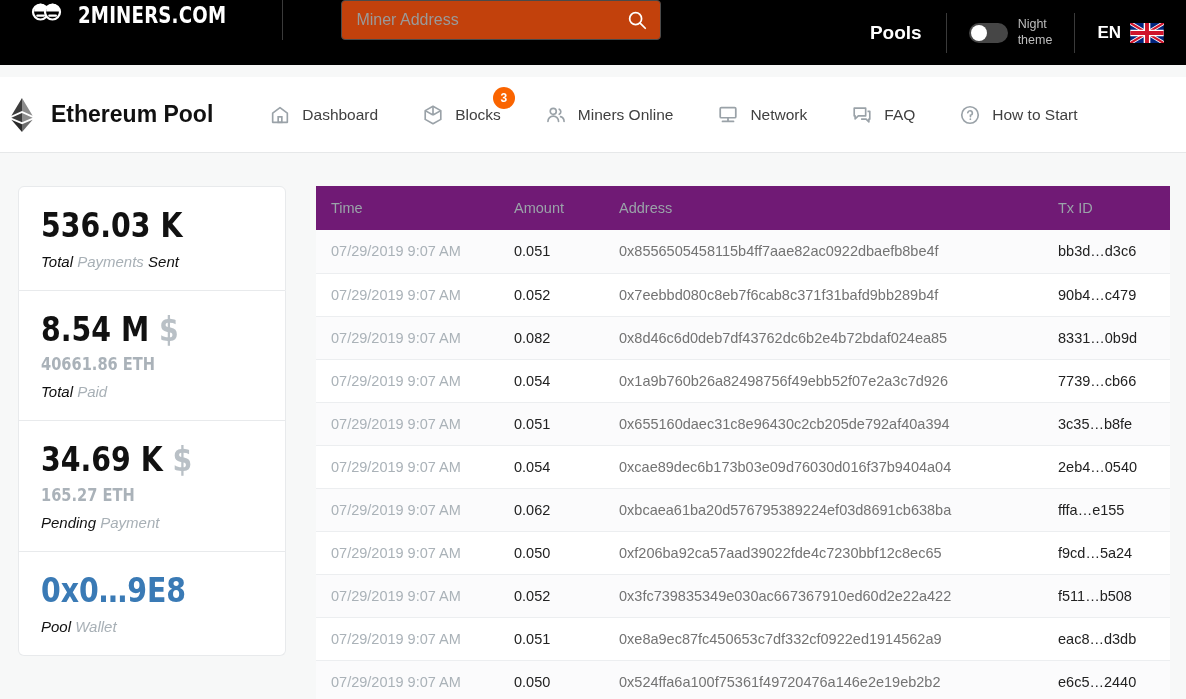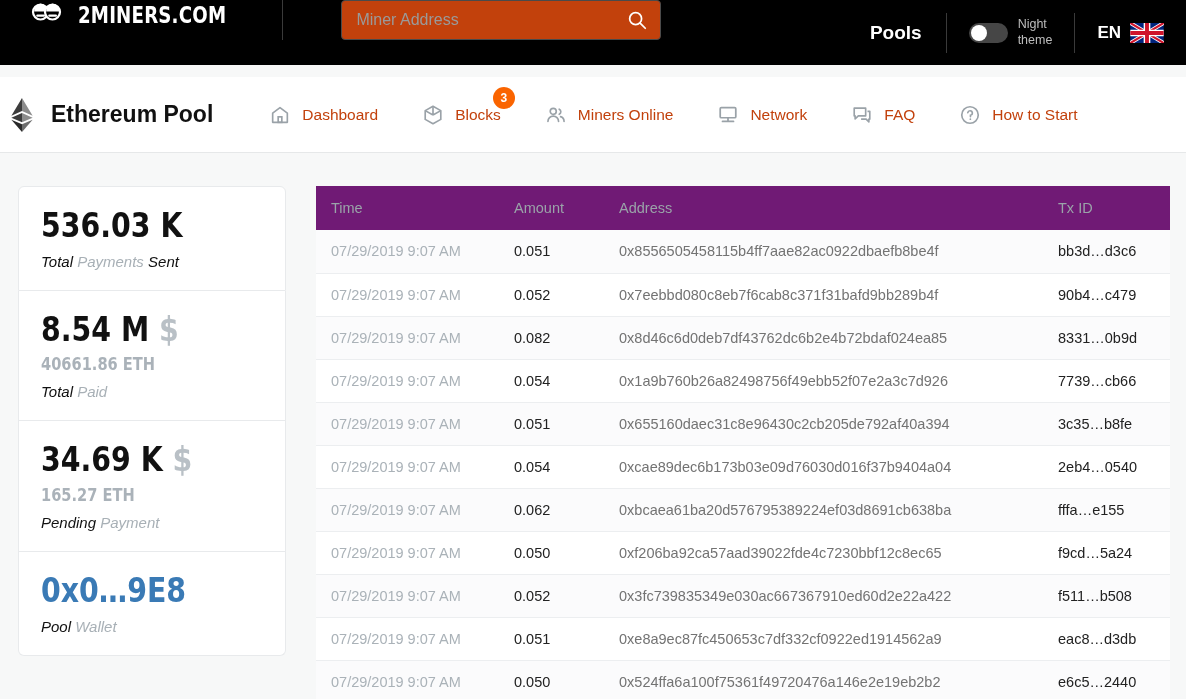--- a/index.html
+++ b/index.html
@@ -61,21 +61,21 @@
   .pool-title { display: flex; align-items: center; gap: 15px; padding-left: 8px; }
   .eth-logo { width: 28px; height: 34px; }
   .pool-title-text { font-size: 23px; font-weight: bold; color: #111; }
   .nav-items { display: flex; align-items: stretch; height: 100%; margin-left: 34px; }
   .nav-item {
     display: flex; align-items: center; gap: 11px;
     padding: 0 22px; height: 100%; position: relative; cursor: pointer;
   }
   .nav-icon { width: 22px; height: 22px; flex: 0 0 auto; color: #9aa2a8; }
   .nav-item.active .nav-icon { color: #111; }
-  .nav-label { font-size: 15.5px; color: #c2410c; white-space: nowrap; }
+  .nav-label { font-size: 15.5px; color: #404040; white-space: nowrap; }
   .nav-item.active .nav-label { color: #111; }
   .nav-item.active::after {
     content: ""; position: absolute; left: 0; right: 0; bottom: -1px;
     height: 3px; background: #111;
   }
   .badge {
     position: absolute; top: 10px; right: 8px;
     width: 22px; height: 22px; border-radius: 50%;
     background: #fa6400; color: #fff; font-size: 12px; font-weight: bold;
     display: flex; align-items: center; justify-content: center;

